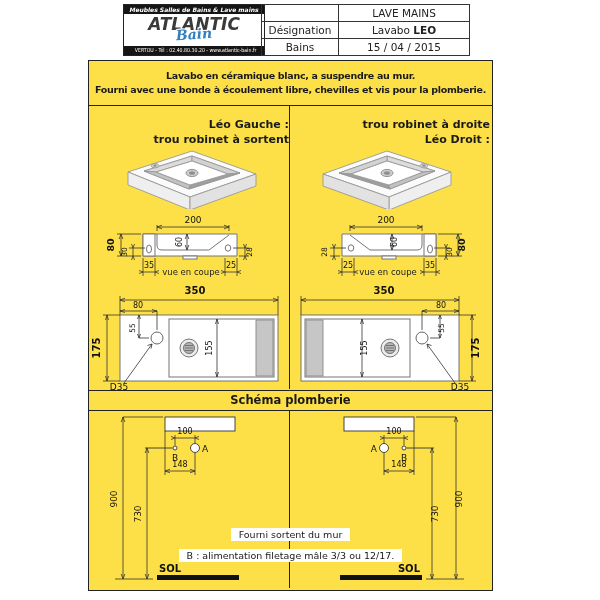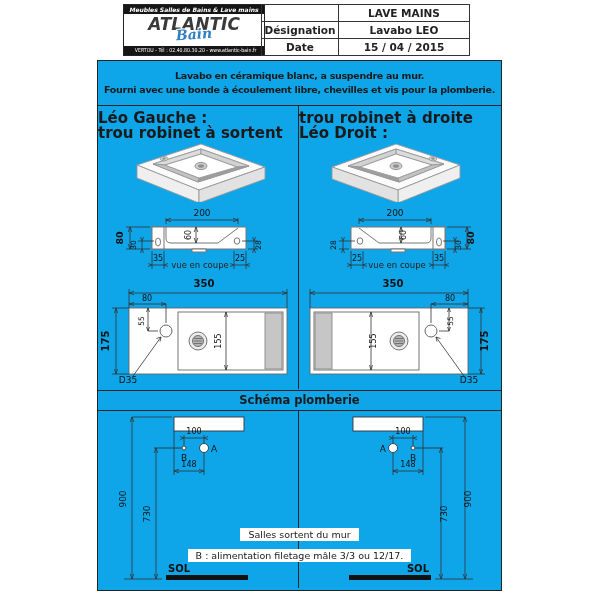--- a/index.html
+++ b/index.html
@@ -13,33 +13,33 @@
   .logo-mid{flex:1;position:relative;overflow:hidden;}
   .brand-main{position:absolute;left:0;right:0;top:0;text-align:center;font-size:17px;
               font-weight:bold;font-style:italic;color:#3a3a3a;letter-spacing:0;}
   .brand-sub{position:absolute;left:0;right:0;top:12px;text-align:center;font-size:14px;font-weight:bold;
              font-style:italic;font-family:"DejaVu Serif",serif;color:#2f7fc1;transform:rotate(-4deg);
              text-shadow:1px 1px 0 #fff,-1px -1px 0 #fff,1px -1px 0 #fff,-1px 1px 0 #fff;}
   .logo-bottom{background:#151515;color:#fff;font-size:5.5px;text-align:center;line-height:9px;white-space:nowrap;overflow:hidden;}
   .logo-bottom span{display:inline-block;transform:scaleX(0.85);transform-origin:center;}
   table.header-table{position:absolute;left:261px;top:4px;width:209px;height:52px;
             border-collapse:collapse;table-layout:fixed;}
-  table.header-table td{border:1.2px solid #333;font-size:10.5px;text-align:center;padding:0;color:#222;vertical-align:middle;font-weight:bold;}
+  table.header-table td{border:1.2px solid #333;font-size:10.5px;text-align:center;padding:0;color:#222;vertical-align:middle;}
   
-  .main-box{position:absolute;left:97px;top:60px;width:405px;height:531px;
-            border:1.8px solid #222;box-sizing:border-box;background:#0ea5e9;}
+  .main-box{position:absolute;left:88px;top:60px;width:405px;height:531px;
+            border:1.8px solid #222;box-sizing:border-box;background:#fde047;}
   .desc{position:absolute;top:0;left:0;right:0;height:45px;border-bottom:1.5px solid #222;box-sizing:border-box;
         text-align:center;font-weight:bold;font-size:9.5px;letter-spacing:-0.3px;padding-top:8px;line-height:14px;}
   .desc div{white-space:nowrap;}
   .draw-area{position:absolute;top:45px;left:0;right:0;height:285px;border-bottom:1.5px solid #222;box-sizing:border-box;}
   .half{position:absolute;top:0;width:200px;height:283px;}
   .half.l{left:0;} .half.r{left:201px;}
   .vdiv{position:absolute;left:199.5px;width:1.5px;background:#222;}
   .vdiv.draw{top:0;height:283px;}
-  .panel-title{text-align:left;font-weight:bold;font-size:15px;line-height:14.5px;padding-top:5px;height:29px;}
+  .panel-title{text-align:right;font-weight:bold;font-size:11px;line-height:14.5px;padding-top:5px;height:29px;margin-top:7px;}
   svg{display:block;margin:0 auto;}
   svg.sketch{margin-top:0;} svg.sect{margin-top:3px;} svg.plan{margin-top:2px;}
   .schema-bar{position:absolute;top:330px;left:0;right:0;height:20px;border-bottom:1.5px solid #222;box-sizing:border-box;
               text-align:center;font-weight:bold;font-size:11.5px;line-height:19px;}
   .plumb-area{position:absolute;top:350px;left:0;right:0;bottom:0;}
   .plumb-area svg{position:absolute;top:0;}
   .plumb-area svg.pl{left:0;} .plumb-area svg.pr{left:201px;}
   .vdiv.plumb{top:0;height:177px;}
   .notes{position:absolute;top:112px;left:0;right:0;text-align:center;z-index:2;}
   .notes div{display:inline-block;background:#fff;font-size:9.5px;line-height:11px;padding:1px 8px;margin-bottom:3px;}
@@ -68,21 +68,21 @@
     <tbody>
         <tr>
       <td style="width:76px;"></td>
       <td>LAVE MAINS</td>
     </tr>
     <tr>
       <td>Désignation</td>
       <td><span>Lavabo </span><b>LEO</b></td>
     </tr>
     <tr>
-      <td>Date</td>
+      <td>Bains</td>
       <td>15 / 04 / 2015</td>
     </tr>
   </tbody>
     </table>
 
   <div class="main-box">
 
     <div class="desc">
       <div>Lavabo en céramique blanc, a suspendre au mur.</div>
       <div>Fourni avec une bonde à écoulement libre, chevilles et vis pour la plomberie.</div>
@@ -297,19 +297,19 @@
         <text class="ab" x="87" y="41" text-anchor="end">A</text>
         <text class="ab" x="114" y="50" text-anchor="middle">B</text>
         <text class="dim" x="104" y="23" text-anchor="middle">100</text>
         <text class="dim" x="109" y="56" text-anchor="middle">148</text>
         <text class="dimm" transform="translate(148,103) rotate(-90)" text-anchor="middle">730</text>
         <text class="dimm" transform="translate(172,88) rotate(-90)" text-anchor="middle">900</text>
         <text class="sol" x="130" y="161" text-anchor="end">SOL</text>
       </svg>
 
       <div class="notes">
-        <span class="row"><div>Salles sortent du mur</div></span>
+        <span class="row"><div>Fourni sortent du mur</div></span>
         <span class="row"><div>B : alimentation filetage mâle 3/3 ou 12/17.</div></span>
       </div>
     </div>
 
   </div>
 </div>
 
 </body></html>

